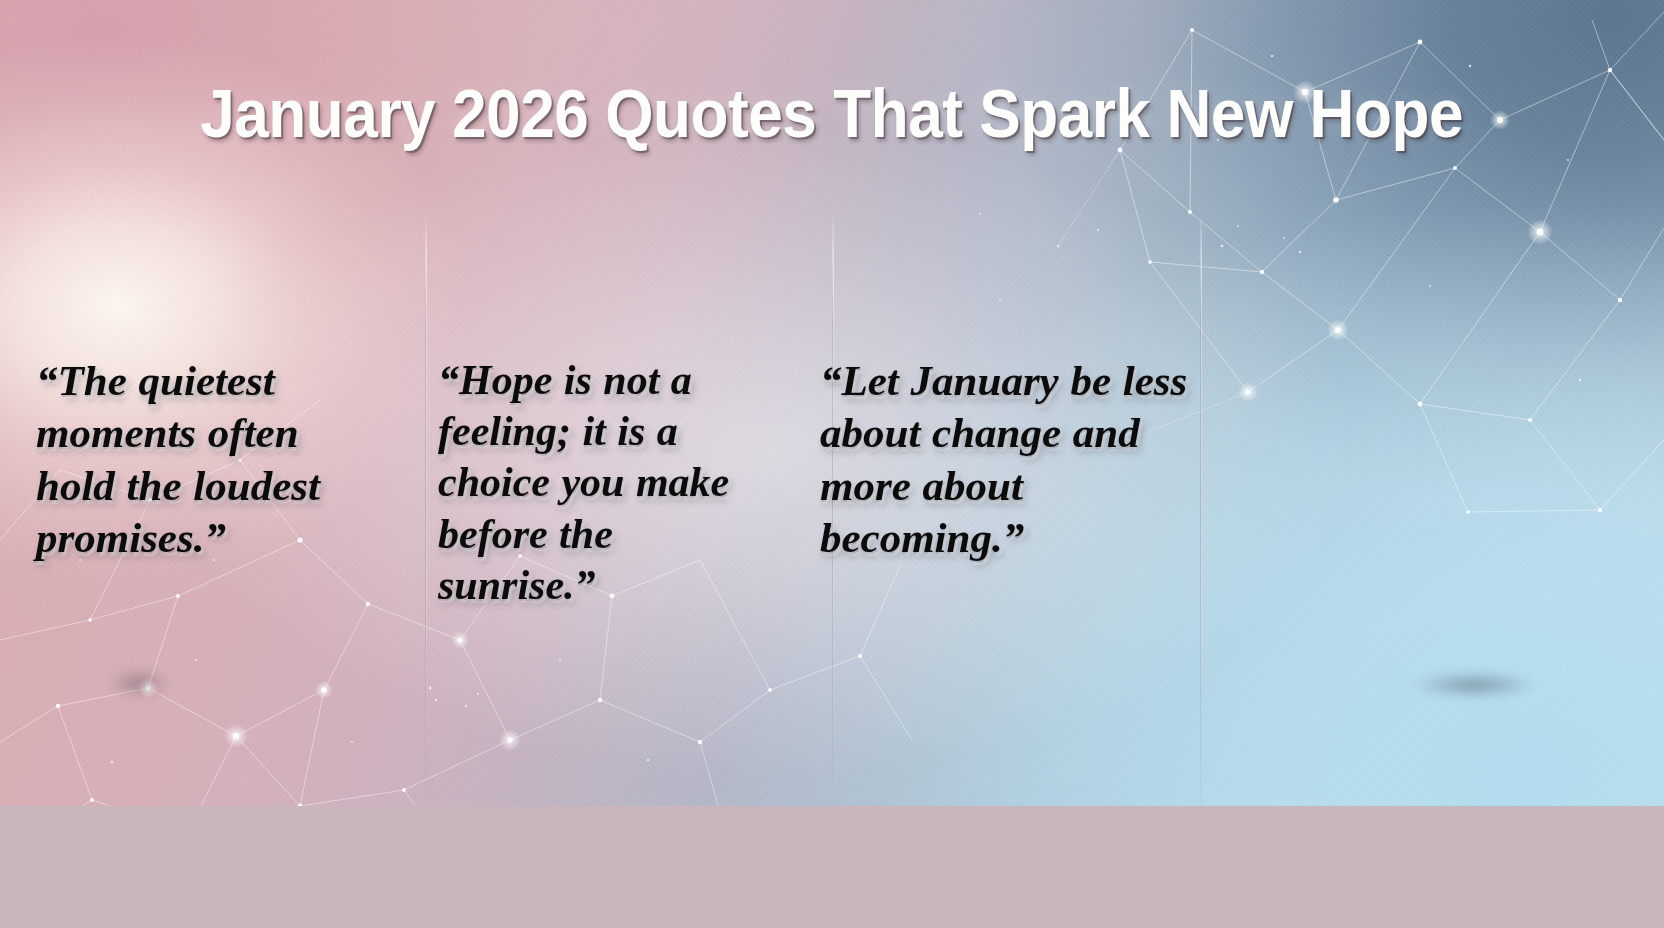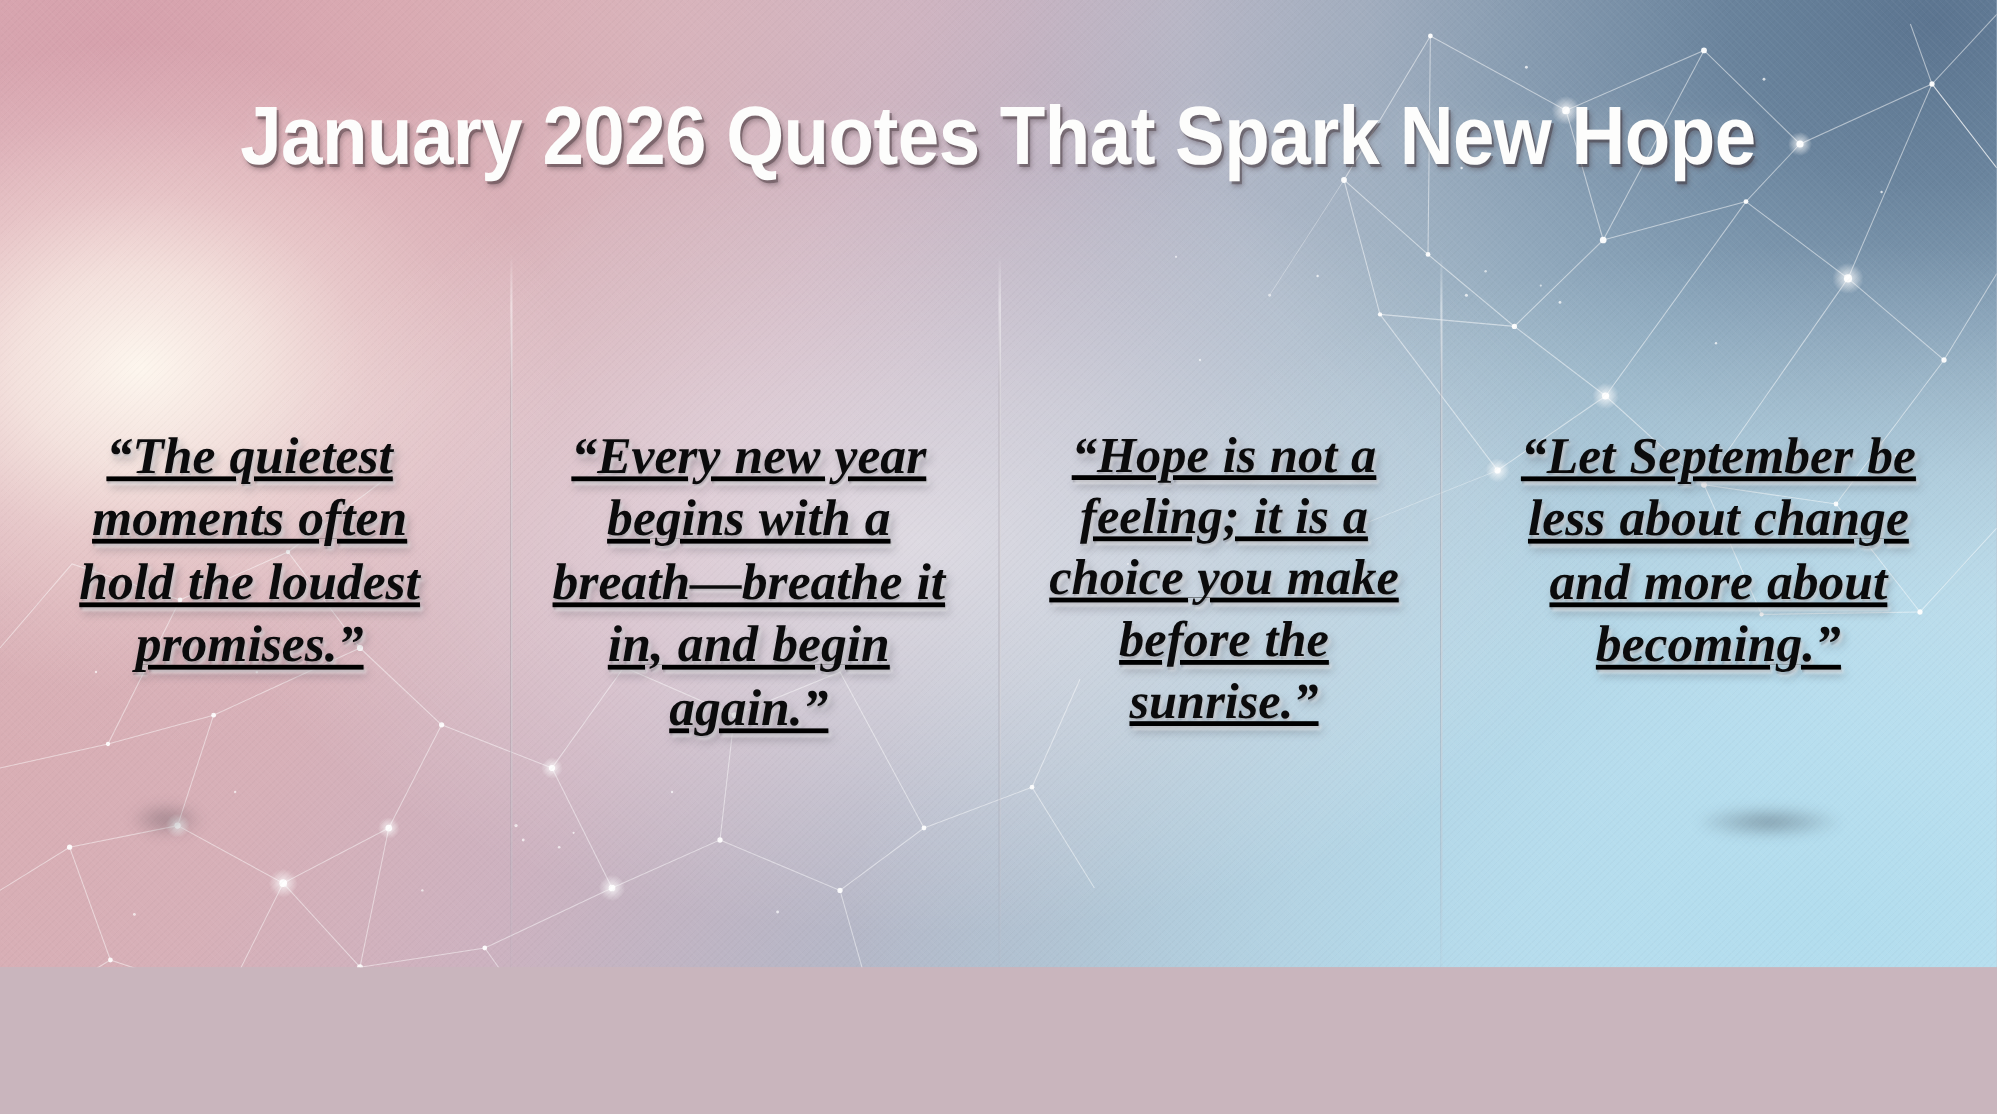--- a/index.html
+++ b/index.html
@@ -125,23 +125,22 @@
   .columns {
     position:absolute;
     left:0; top:355px;
     width:1664px;
     display:flex;
     z-index:5;
   }
   .col {
     position:relative;
     flex:0 0 auto;
-    text-align:center;
+    text-align:left;
     padding:0 6px;
-    text-decoration:underline;
   }
   .col-1 { width:416px; }
   .col-2 { width:416px; }
   .col-3 { width:368px;padding-left:14px; }
   .col-4 { width:464px; }
 
   .quote {
     display:block;
     font-family:"Liberation Serif", "DejaVu Serif", serif;
     font-style:italic;
@@ -384,27 +383,24 @@
   <div class="title-wrap">
     <span class="title">January 2026 Quotes That Spark New Hope</span>
   </div>
 
   <div class="columns">
 
     <div class="col col-1">
       <span class="quote">“The quietest moments often hold the loudest promises.”</span>
     </div>
 
-    <div class="col col-2">
-      <span class="quote">“Every new year begins with a breath—breathe it in, and begin again.”</span>
-    </div>
 
     <div class="col col-3">
       <span class="quote">“Hope is not a feeling; it is a choice you make before the sunrise.”</span>
     </div>
 
     <div class="col col-4">
-      <span class="quote">“Let September be less about change and more about becoming.”</span>
+      <span class="quote">“Let January be less about change and more about becoming.”</span>
     </div>
 
   </div>
 
 </div>
 
 </body></html>

